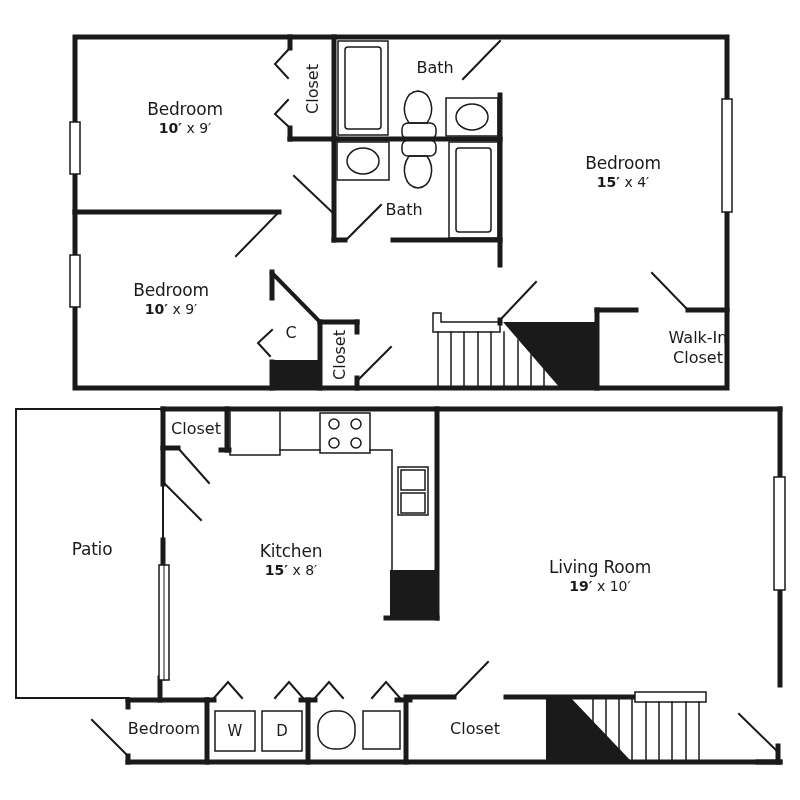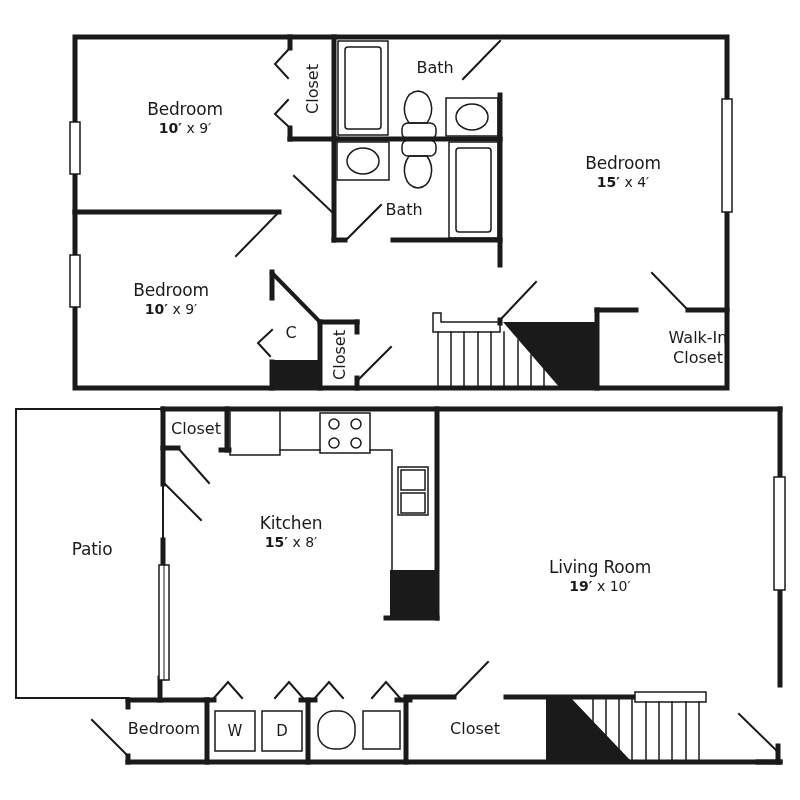--- a/index.html
+++ b/index.html
@@ -227,21 +227,21 @@
 <div class="label small" style="left:291px; top:333px;">C</div>
 <div class="label small" style="left:662px; top:348px;margin-left:36px;">
   <span style="display:block">Walk-In</span>
   <span style="display:block">Closet</span>
 </div>
 
 <div class="label" style="left:92px; top:550px;">
   <span class="room-name">Patio</span>
 </div>
 
-<div class="label" style="left:291px; top:532px;">
+<div class="label" style="left:291px; top:560px;">
   <span class="room-name">Kitchen</span>
   <span class="room-dim"><span class="d1">15′</span> <span>x 8′</span></span>
 </div>
 
 <div class="label" style="left:600px; top:576px;">
   <span class="room-name">Living Room</span>
   <span class="room-dim"><span class="d1">19′</span> <span>x 10′</span></span>
 </div>
 
 <div class="label small" style="left:196px; top:429px;">Closet</div>

